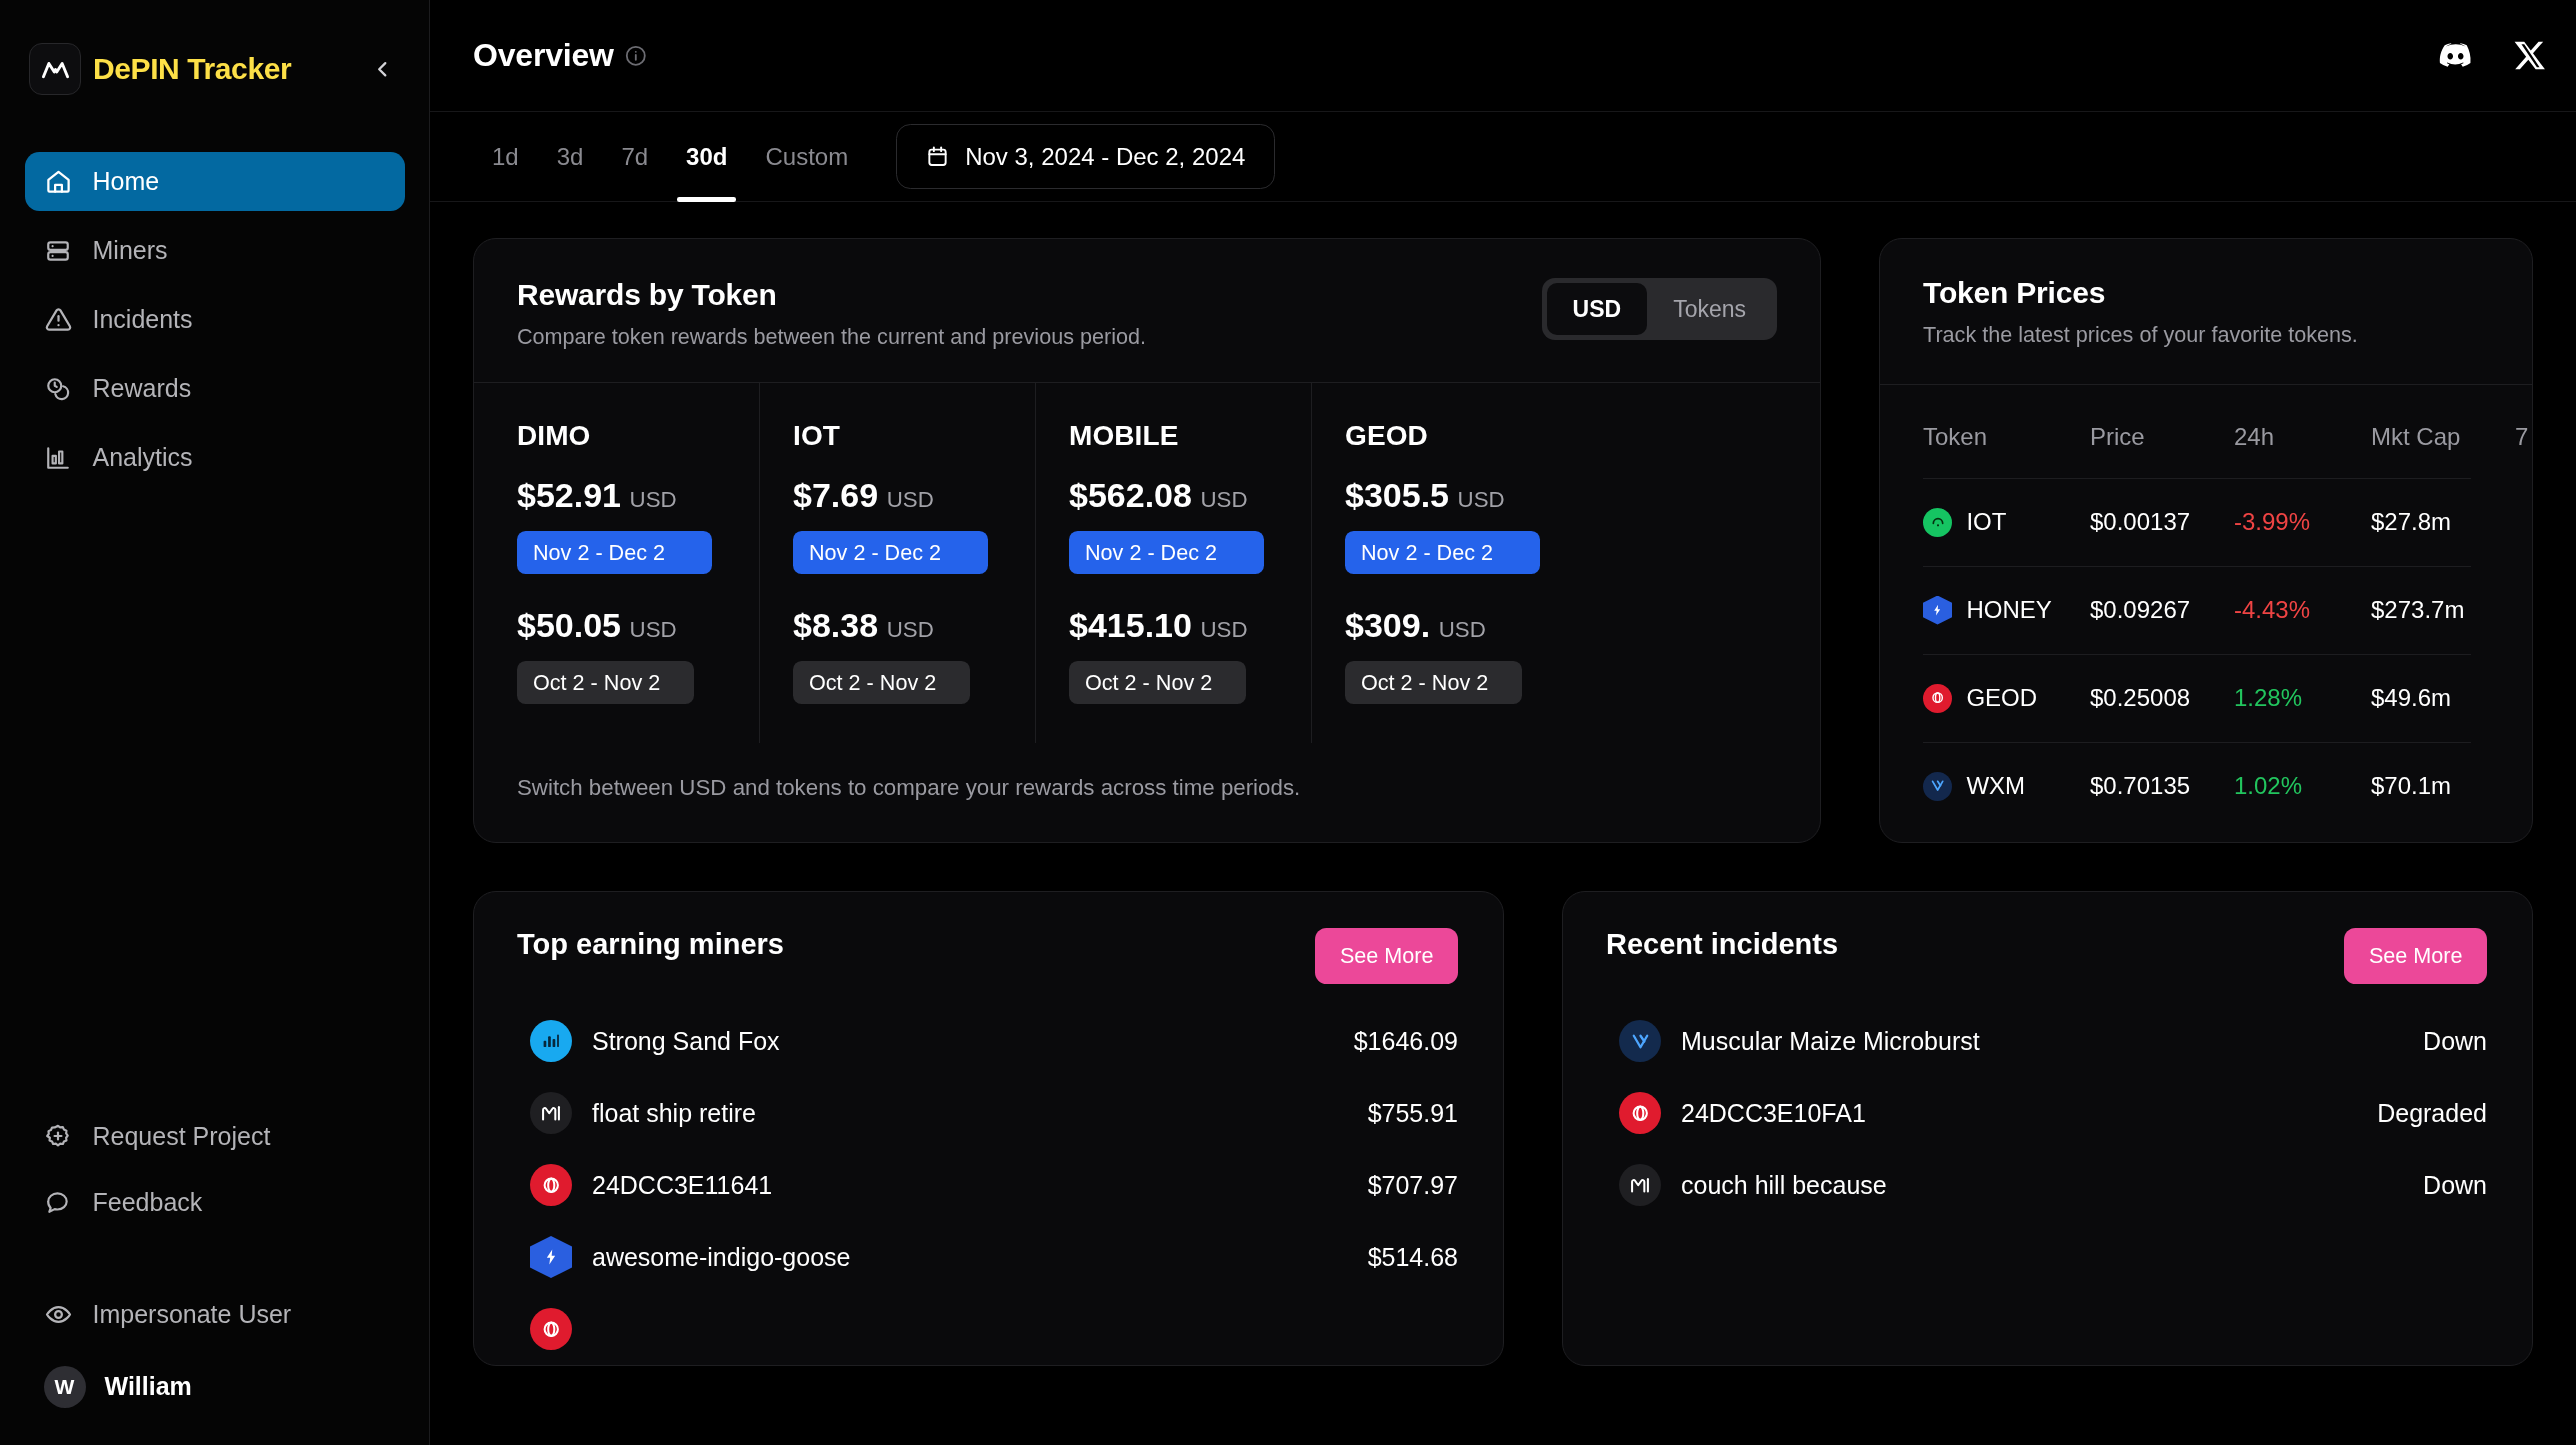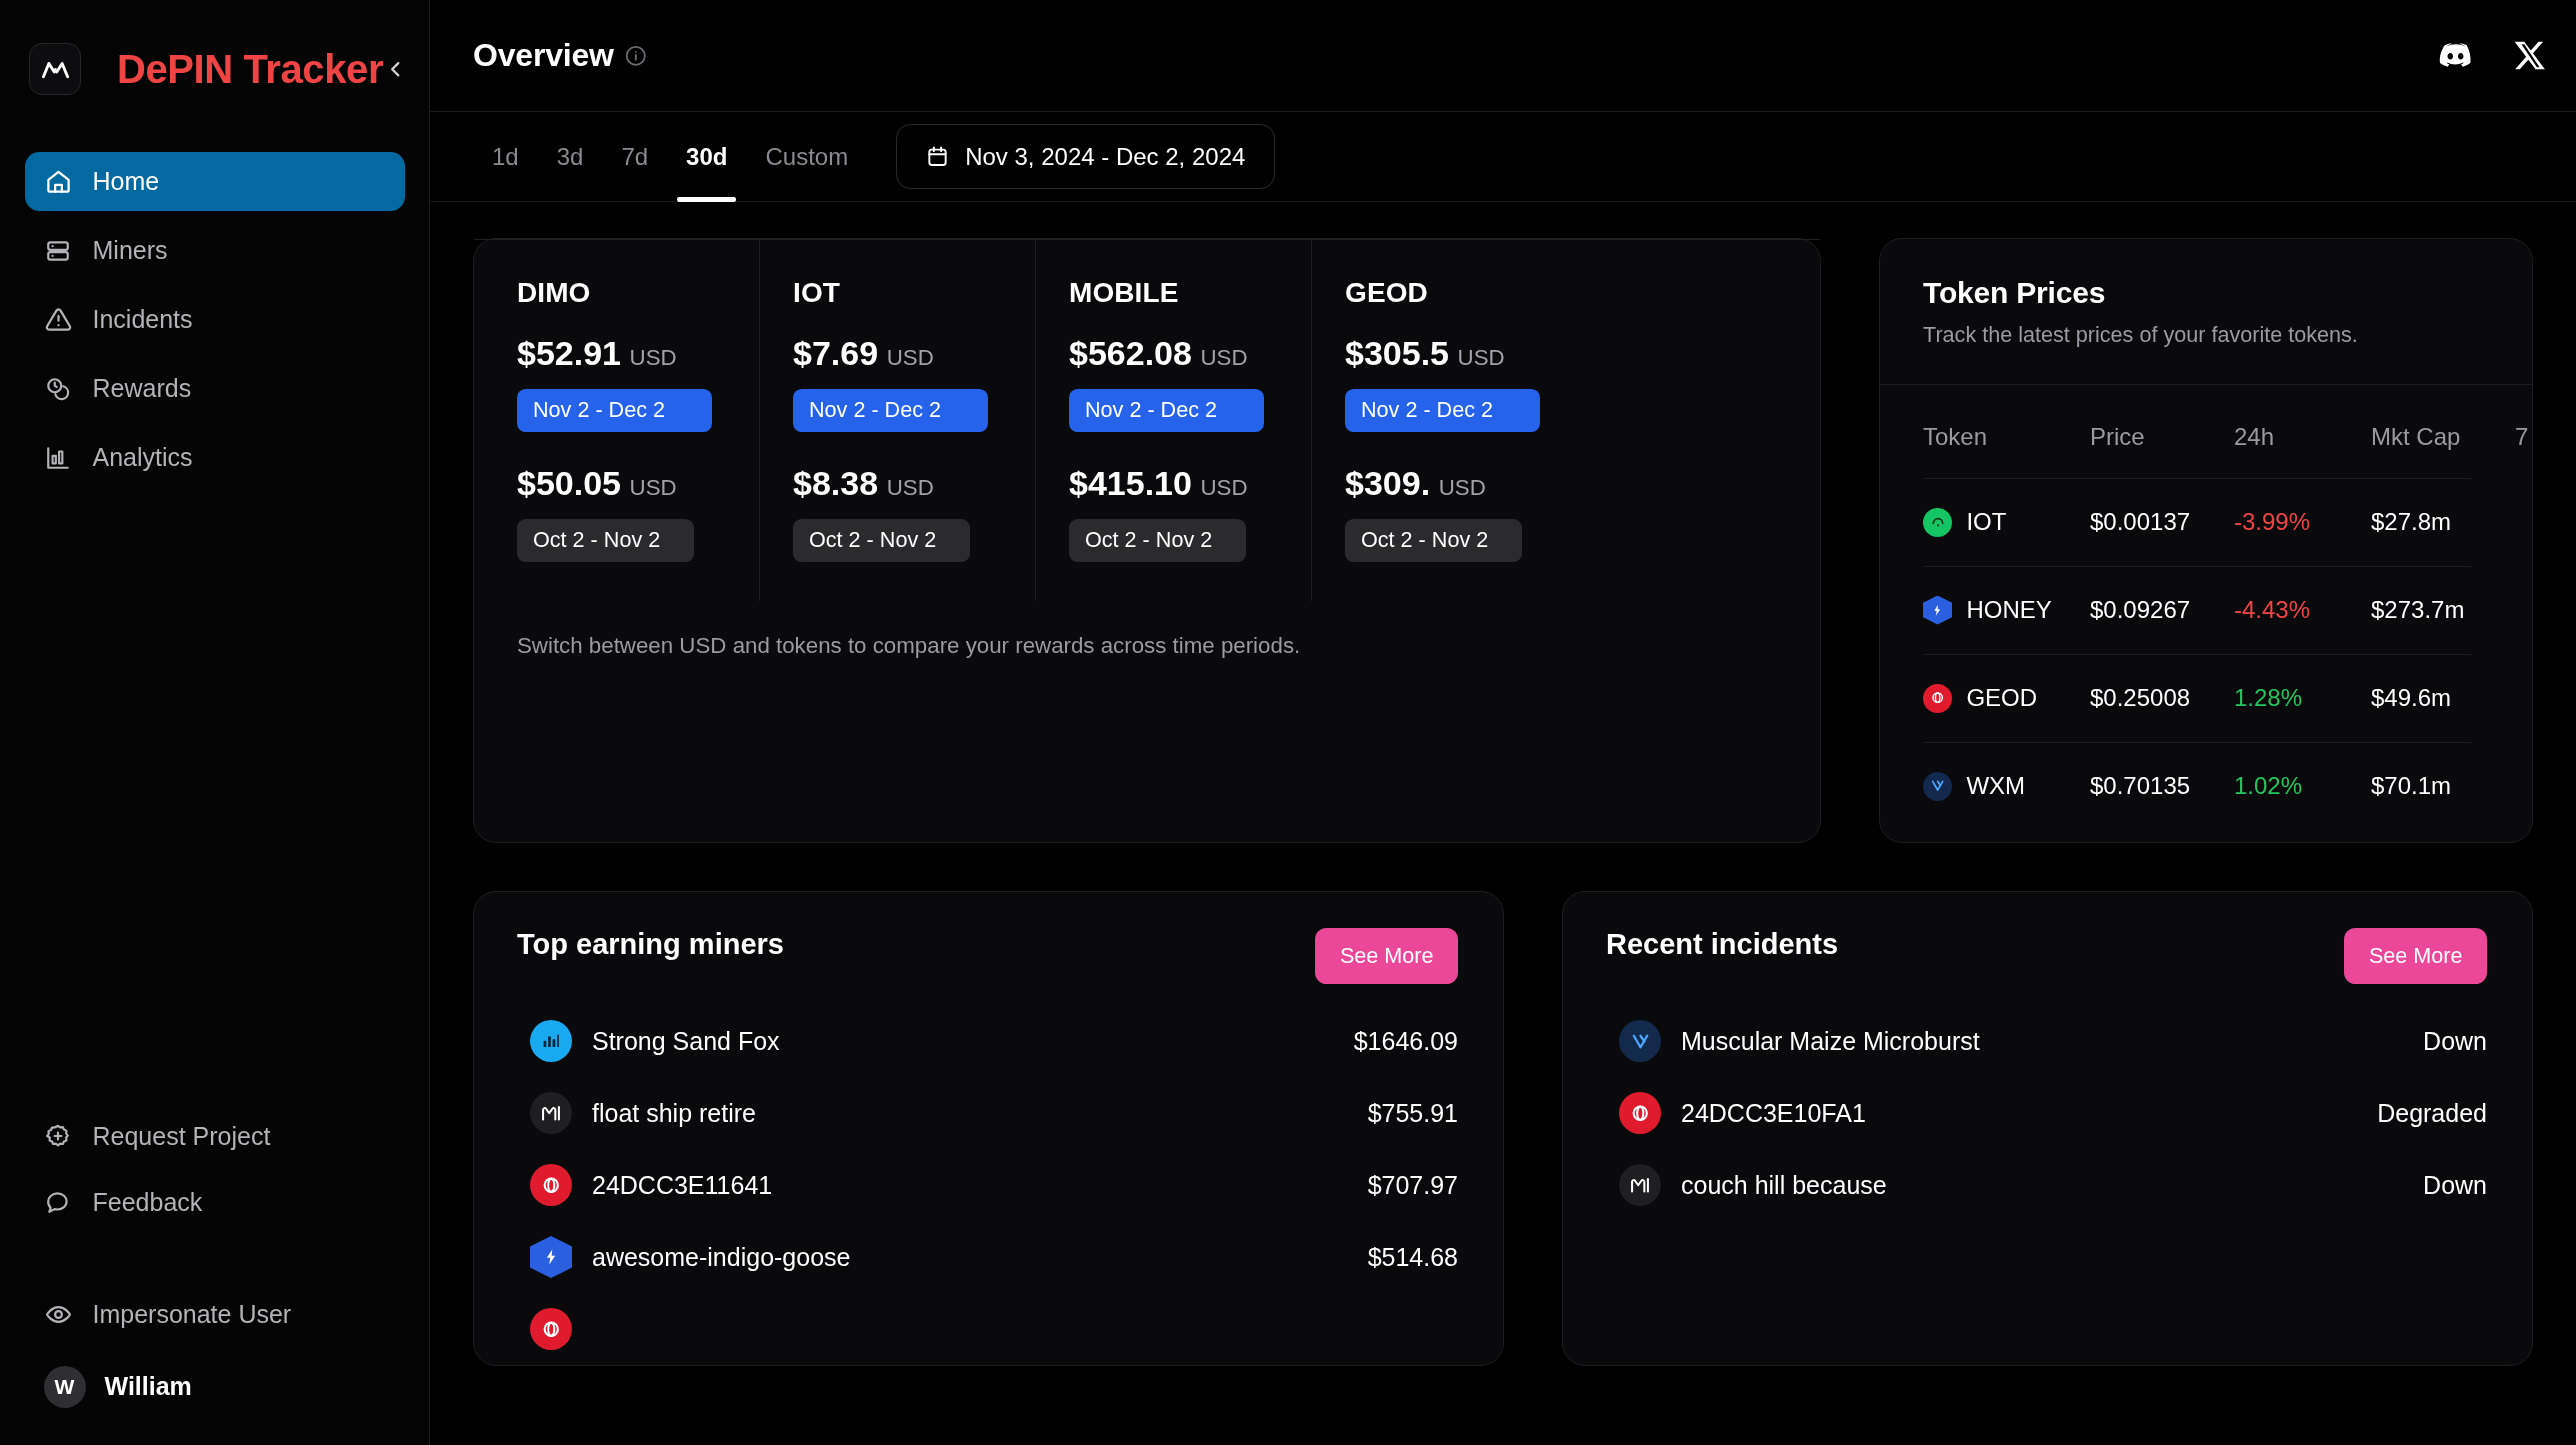--- a/index.html
+++ b/index.html
@@ -22,22 +22,22 @@
     position: relative;
   }
   .brand { display: flex; align-items: center; padding: 23px 29px 0 29px; height: 115px; }
   .brand-logo {
     width: 52px; height: 52px; border-radius: 13px;
     background: #0d0d0f; border: 1.4px solid #27272a;
     display: flex; align-items: center; justify-content: center;
     flex: 0 0 52px;
   }
   .brand-name {
-    font-size: 40px; font-weight: 700; color: #ef4444;
-    margin-left: 36px; letter-spacing: -0.4px; white-space: nowrap;
+    font-size: 30px; font-weight: 700; color: #fde047;
+    margin-left: 12px; letter-spacing: -0.4px; white-space: nowrap;
   }
   .collapse-btn {
     margin-left: auto; width: 35px; height: 35px;
     display: flex; align-items: center; justify-content: center;
     color: #d4d4d8; cursor: pointer;
   }
   .nav { margin-top: 37px; padding: 0 24.5px; display: flex; flex-direction: column; gap: 10px; }
   .nav-item {
     display: flex; align-items: center; gap: 20px;
     height: 59px; padding: 0 19px; border-radius: 14.4px;
@@ -341,20 +341,30 @@
         </span>
         <span>Nov 3, 2024 - Dec 2, 2024</span>
       </div>
     </div>
 
     <div class="content">
 
       <div class="row-1">
 
         <div class="card rewards-card">
+          <div class="card-head">
+            <div>
+              <div class="card-title">Rewards by Token</div>
+              <div class="card-sub">Compare token rewards between the current and previous period.</div>
+            </div>
+            <div class="seg">
+              <div class="seg-opt active">USD</div>
+              <div class="seg-opt">Tokens</div>
+            </div>
+          </div>
 
           <div class="token-cols">
             <div class="token-col">
               <div class="token-name">DIMO</div>
               <div class="token-amt"><span>$52.91</span><span class="unit">USD</span></div>
               <div class="period-pill current">Nov 2 - Dec 2</div>
               <div class="token-amt prev"><span>$50.05</span><span class="unit">USD</span></div>
               <div class="period-pill previous">Oct 2 - Nov 2</div>
             </div>
             <div class="token-col">

